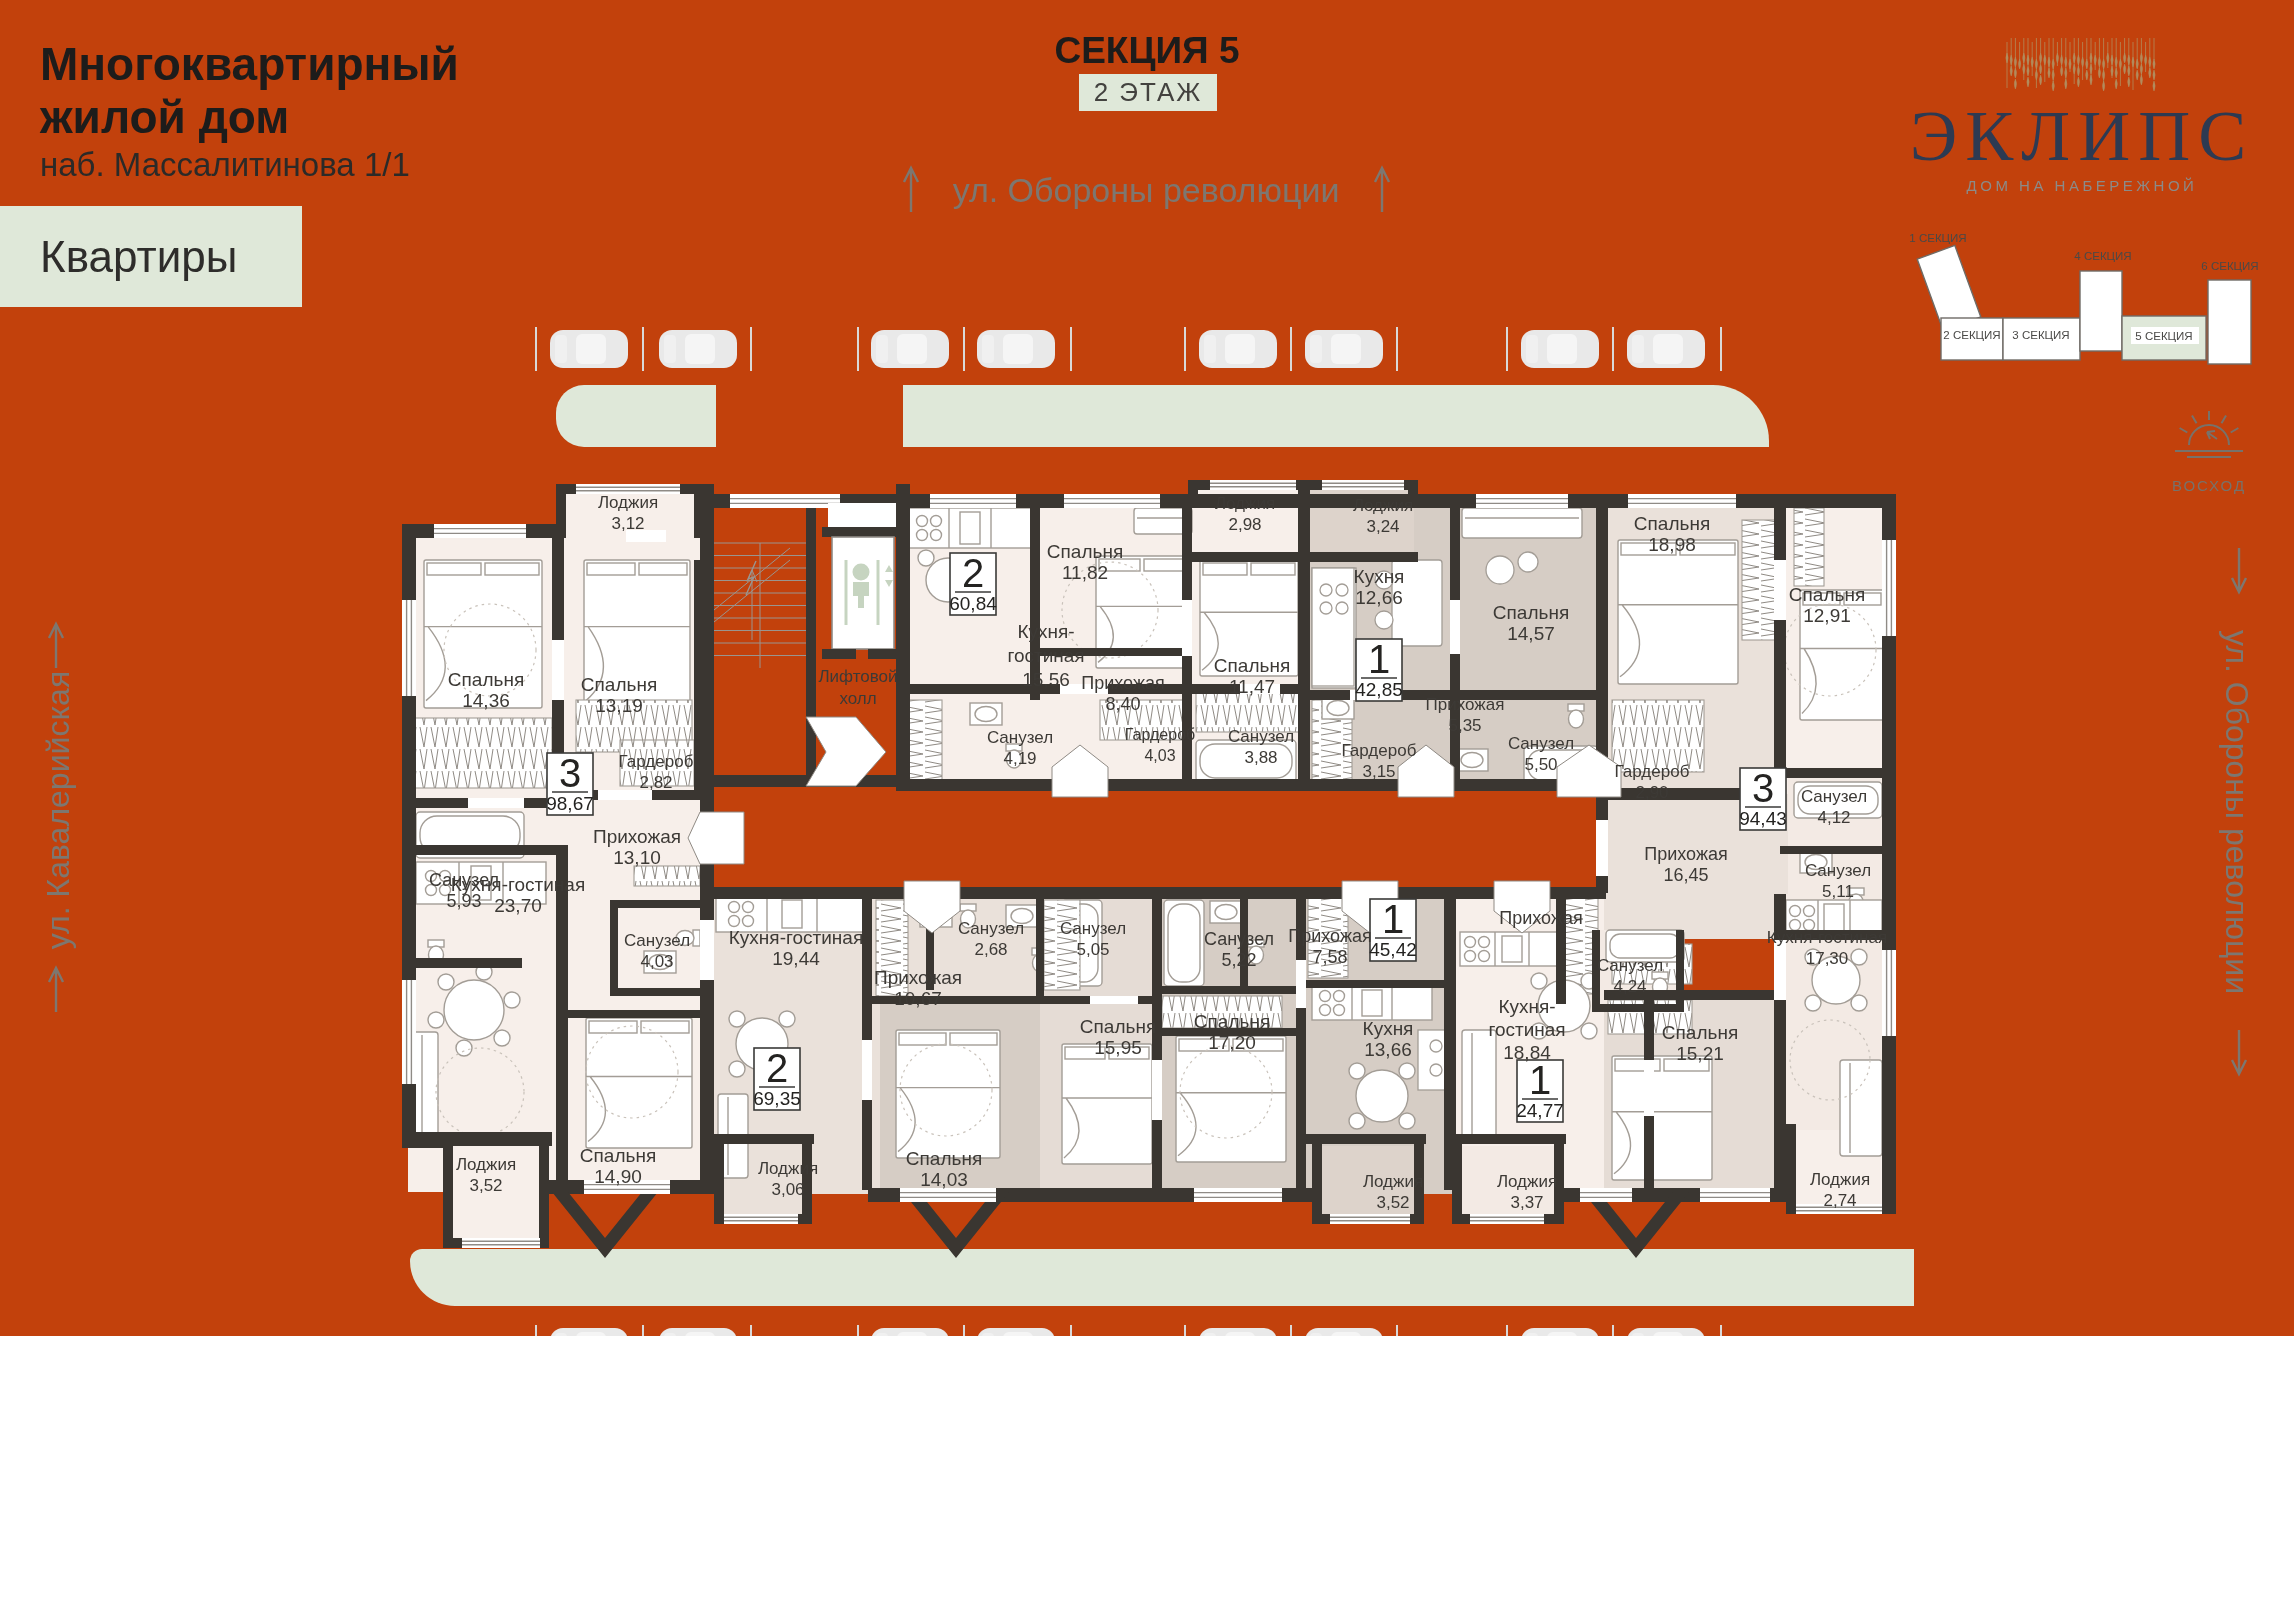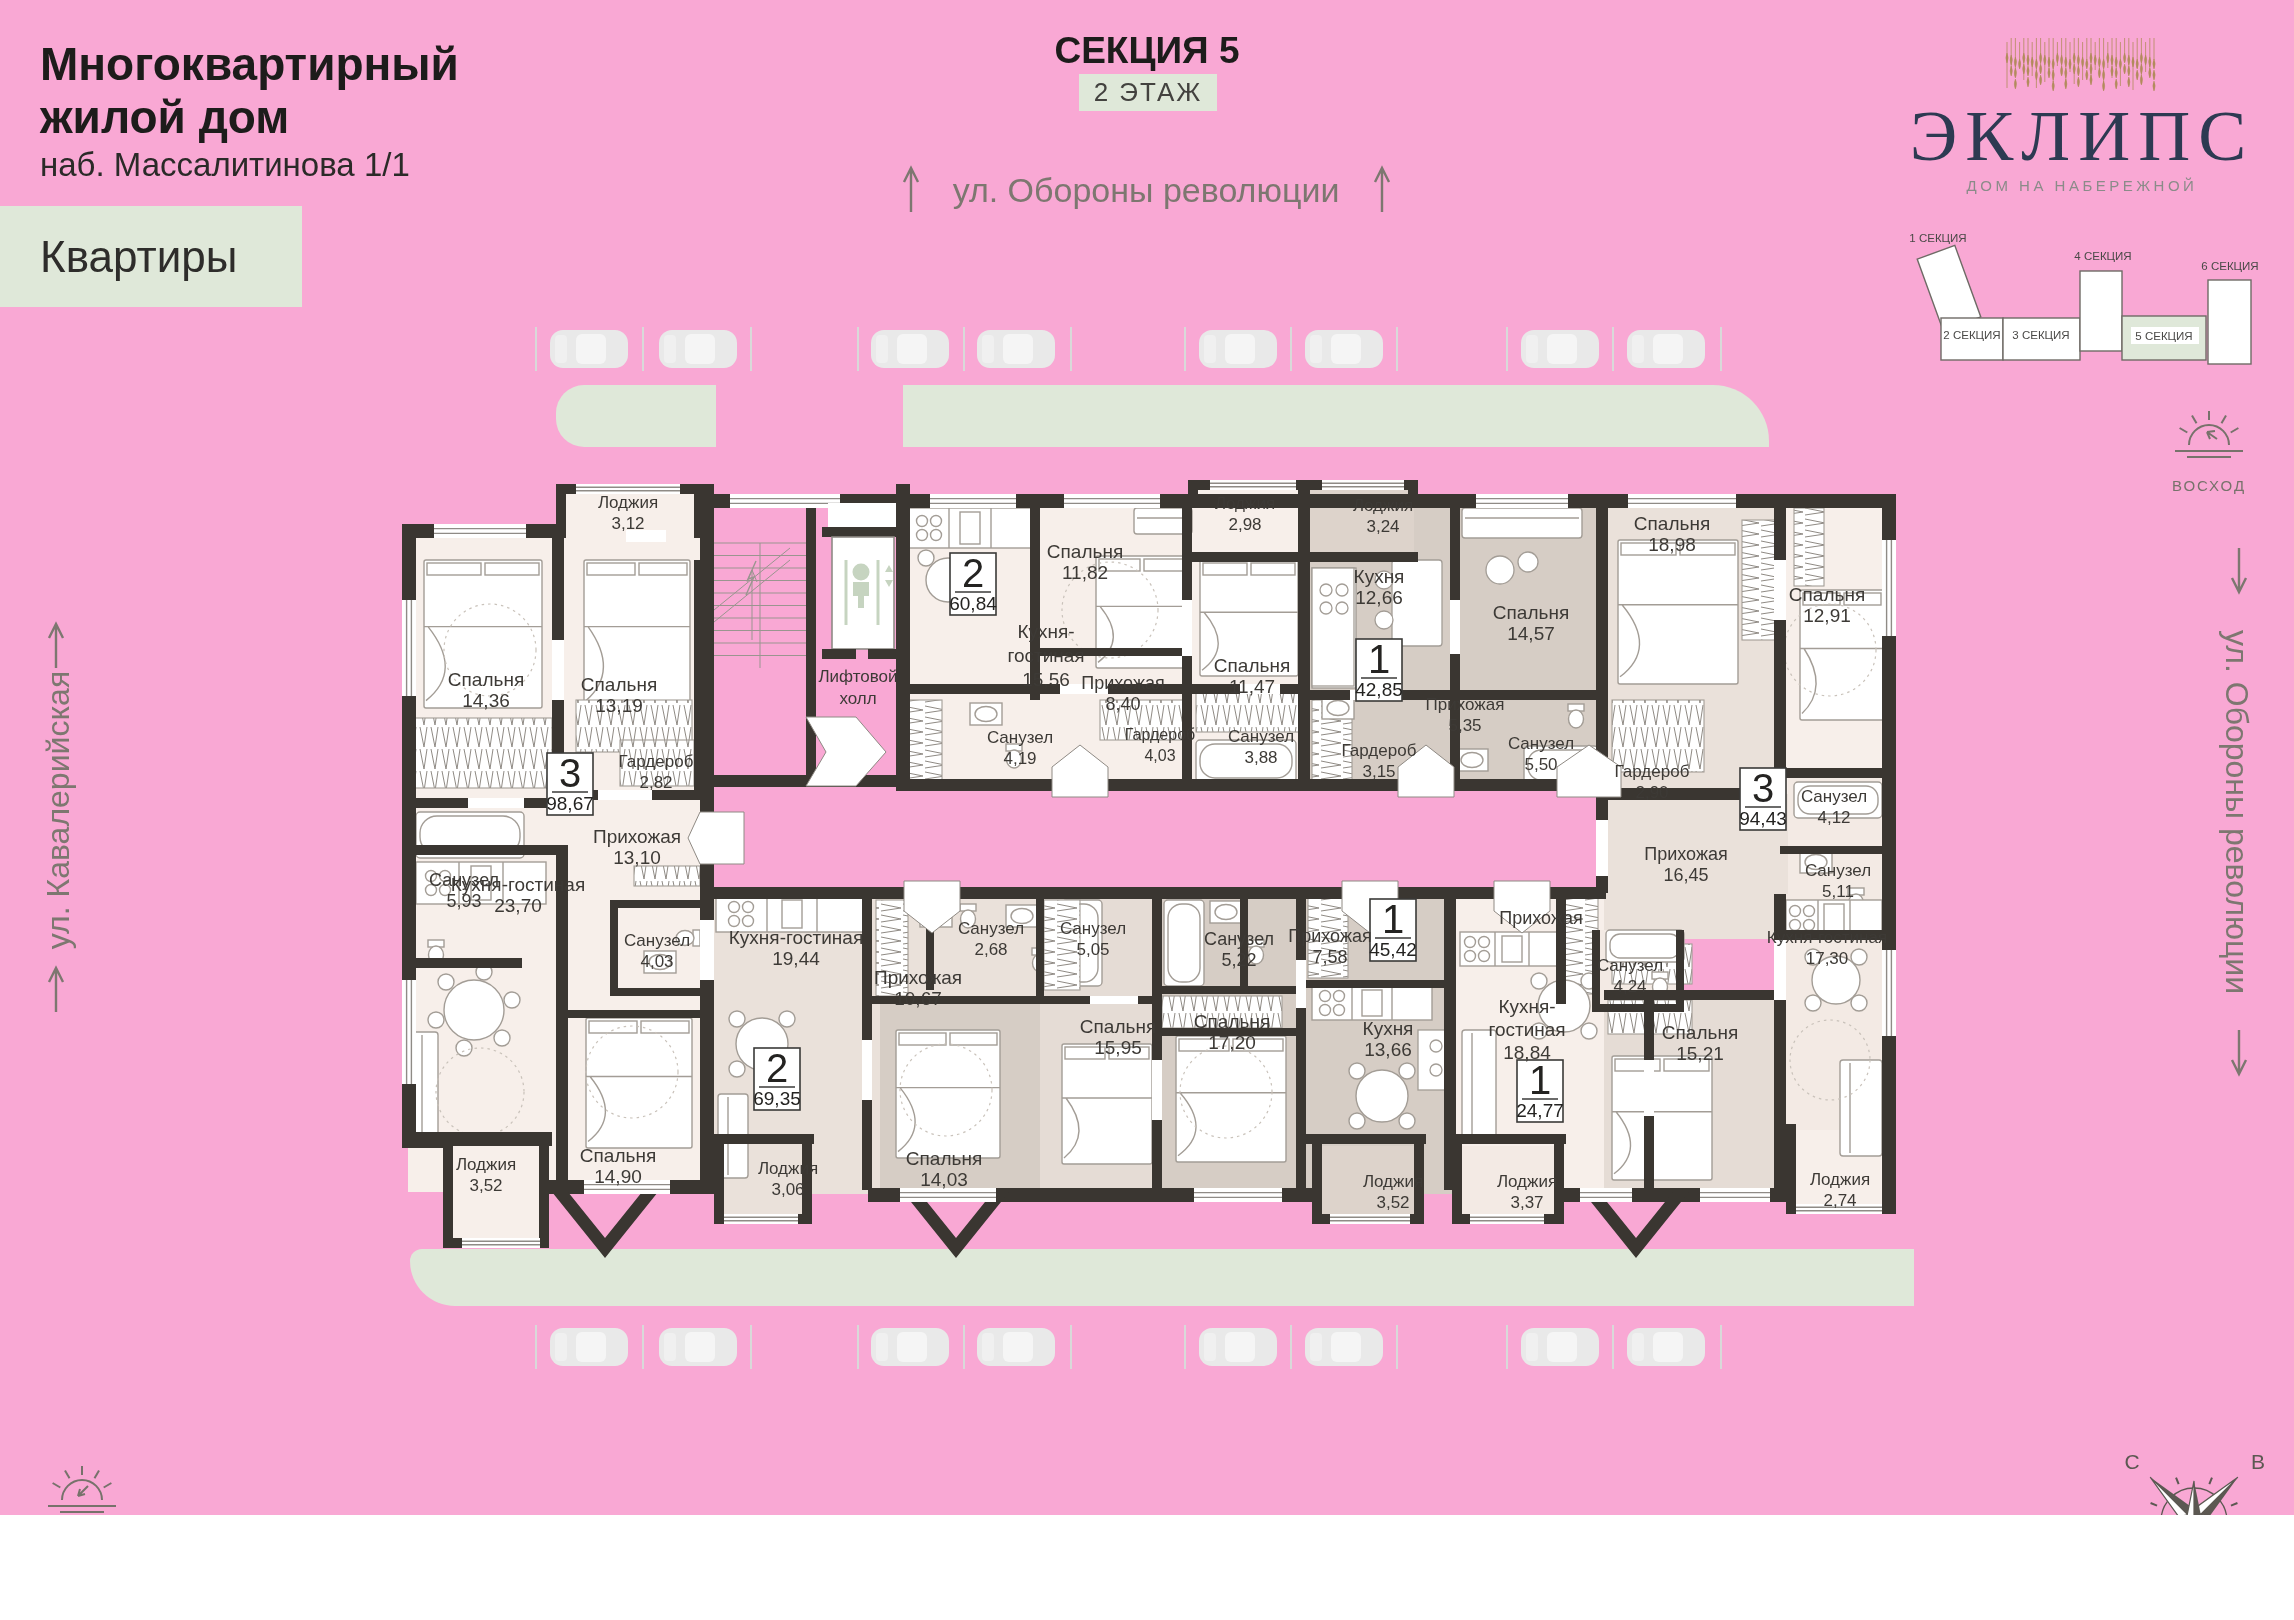--- a/index.html
+++ b/index.html
@@ -1,14 +1,14 @@
 <!DOCTYPE html>
 <html><head><meta charset="utf-8"><style>
 html,body{margin:0;padding:0;background:#fff;}
-#page{position:relative;width:2294px;height:1515px;background:#f9a8d4;overflow:hidden;}
+#page{position:relative;width:2294px;height:1336px;background:#c2410c;overflow:hidden;}
 </style></head><body>
 <div id="page">
 <svg width="2294" height="1620" viewBox="0 0 2294 1620" xmlns="http://www.w3.org/2000/svg">
 <defs>
 <pattern id="hz" width="11" height="22" patternUnits="userSpaceOnUse">
           <rect width="11" height="22" fill="#ffffff"></rect>
           <path d="M2,1 L6,21 M6,21 L9,1" stroke="#8f8a84" stroke-width="1" fill="none"></path>
         </pattern>
 <pattern id="hzv" width="22" height="11" patternUnits="userSpaceOnUse">
           <rect width="22" height="11" fill="#ffffff"></rect>

